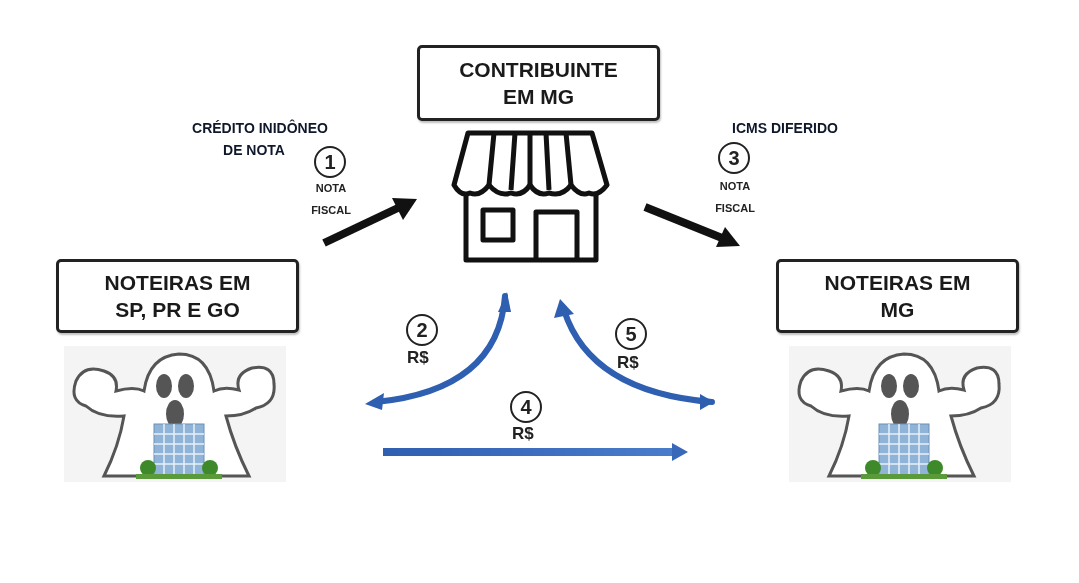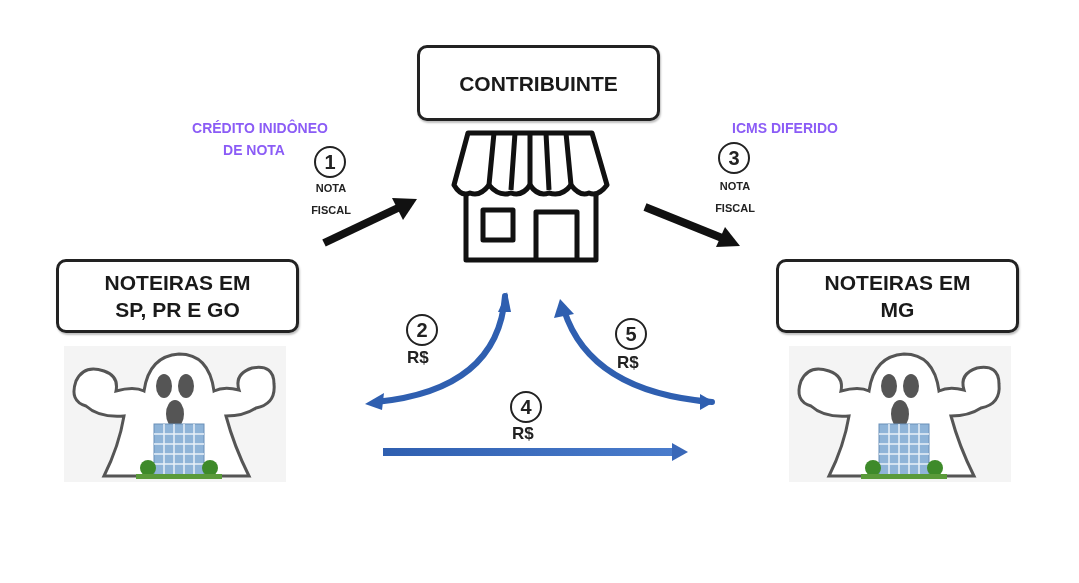--- a/index.html
+++ b/index.html
@@ -1,23 +1,23 @@
 <!DOCTYPE html>
 <html><head>
 <meta charset="utf-8">
 <style>
   html, body { margin: 0; padding: 0; background: #ffffff; }
   body { width: 1079px; height: 583px; position: relative; overflow: hidden;
          font-family: "Liberation Sans", "DejaVu Sans", sans-serif; }
-  .box { position: absolute; border: 3px solid #222; border-radius: 10px;
+  .box { position: absolute; border: 3px solid #222; border-radius: 5px;
          background: #fff; text-align: center; font-weight: bold; color: #1a1a1a;
          box-shadow: 1px 2px 2px rgba(0,0,0,0.25); display: flex; flex-direction: column;
          justify-content: center; }
   .box span { display: block; font-size: 21px; line-height: 27px; }
-  .red { position: absolute; color: #8b5cf6; font-weight: bold; font-size: 14px;
+  .red { position: absolute; color: #0f172a; font-weight: bold; font-size: 14px;
          text-align: center; line-height: 22px; }
   .lbl { position: absolute; font-weight: bold; color: #222; font-size: 11px;
          text-align: center; line-height: 22px; }
   .num { position: absolute; width: 28px; height: 28px; border: 2.5px solid #222;
          border-radius: 50%; font-weight: bold; font-size: 20px; line-height: 28px;
          text-align: center; color: #222; box-sizing: content-box; }
   .rs { position: absolute; font-weight: bold; color: #222; font-size: 17px; }
   svg.layer { position: absolute; left: 0; top: 0; }
 </style>
 </head>
@@ -106,20 +106,21 @@
         <line x1="130" y1="78" x2="130" y2="130"></line>
     </g>
     <circle cx="84" cy="122" r="8" fill="#3e8a2a"></circle>
     <circle cx="146" cy="122" r="8" fill="#3e8a2a"></circle>
     <rect x="72" y="128" width="86" height="5" fill="#5a9a3a"></rect>
   </g>
 </svg>
 
 <div class="box" style="left:417px; top:45px; width:237px; height:70px;">
   <span>CONTRIBUINTE</span>
+  <span>EM MG</span>
 </div>
 <div class="box" style="left:56px; top:259px; width:237px; height:68px;">
   <span>NOTEIRAS EM</span>
   <span>SP, PR E GO</span>
 </div>
 <div class="box" style="left:776px; top:259px; width:237px; height:68px;">
   <span>NOTEIRAS EM</span>
   <span>MG</span>
 </div>
 

